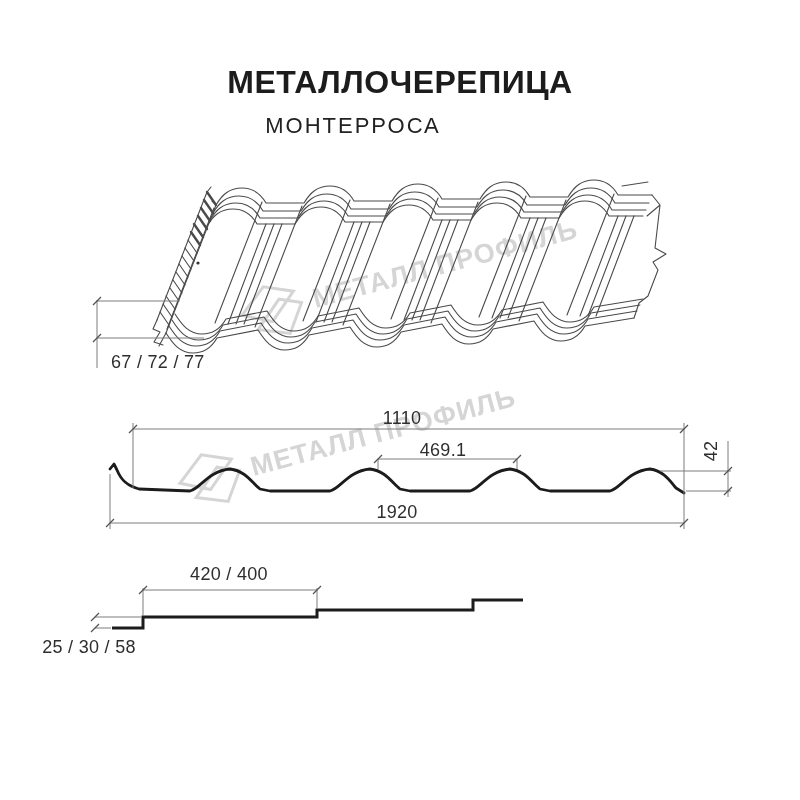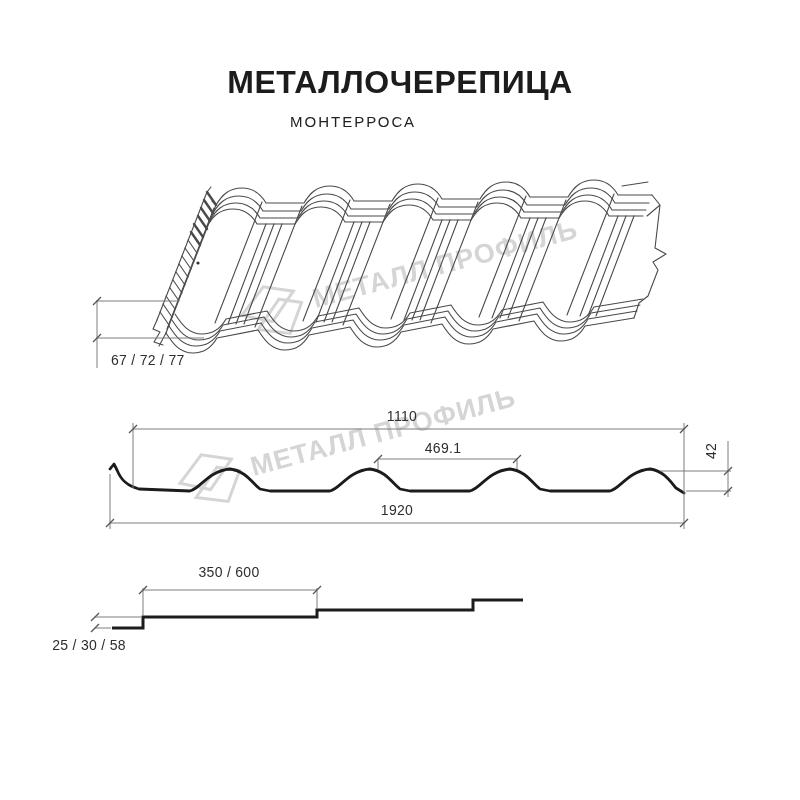--- a/index.html
+++ b/index.html
@@ -6,24 +6,24 @@
   #stage{
     position:relative;width:800px;height:800px;background:#ffffff;overflow:hidden;
     font-family:"Liberation Sans", sans-serif;color:#1f1f1f;
   }
   .title{
     position:absolute;left:0;top:64px;width:800px;text-align:center;
     font-size:32px;font-weight:800;letter-spacing:0.5px;color:#1c1c1c;
   }
   .subtitle{
     position:absolute;left:0;top:113px;width:706px;text-align:center;
-    font-size:15px;font-weight:500;letter-spacing:2px;color:#222;
+    font-size:22px;font-weight:500;letter-spacing:2px;color:#222;
   }
   .dim{
-    position:absolute;font-size:14px;color:#2e2e2e;white-space:nowrap;z-index:3;
+    position:absolute;font-size:18px;color:#2e2e2e;white-space:nowrap;z-index:3;
     letter-spacing:0.3px;
   }
   .dim.center{transform:translateX(-50%);}
   .dim.rot{transform:translate(-50%,-50%) rotate(-90deg);}
   .wm{
     position:absolute;display:flex;align-items:center;z-index:1;
     color:#d5d5d5;transform:rotate(-15deg);transform-origin:0 0;white-space:nowrap;
   }
   .wm .brand{font-size:27px;font-weight:700;letter-spacing:1px;margin-left:10px;}
   svg.art{position:absolute;left:0;top:0;z-index:2;}
@@ -126,16 +126,16 @@
         <path d="M91,621 L99,613 M91,632 L99,624"></path>
       </g>
     </g>
   </svg>
 
   <div class="dim" style="left:111px;top:352px;">67 / 72 / 77</div>
   <div class="dim center" style="left:402px;top:408px;">1110</div>
   <div class="dim center" style="left:443px;top:440px;">469.1</div>
   <div class="dim rot" style="left:711px;top:451px;">42</div>
   <div class="dim center" style="left:397px;top:502px;">1920</div>
-  <div class="dim center" style="left:229px;top:564px;">350 / 600</div>
+  <div class="dim center" style="left:229px;top:564px;">420 / 400</div>
   <div class="dim center" style="left:89px;top:637px;">25 / 30 / 58</div>
 
 </div>
 
 </body></html>

